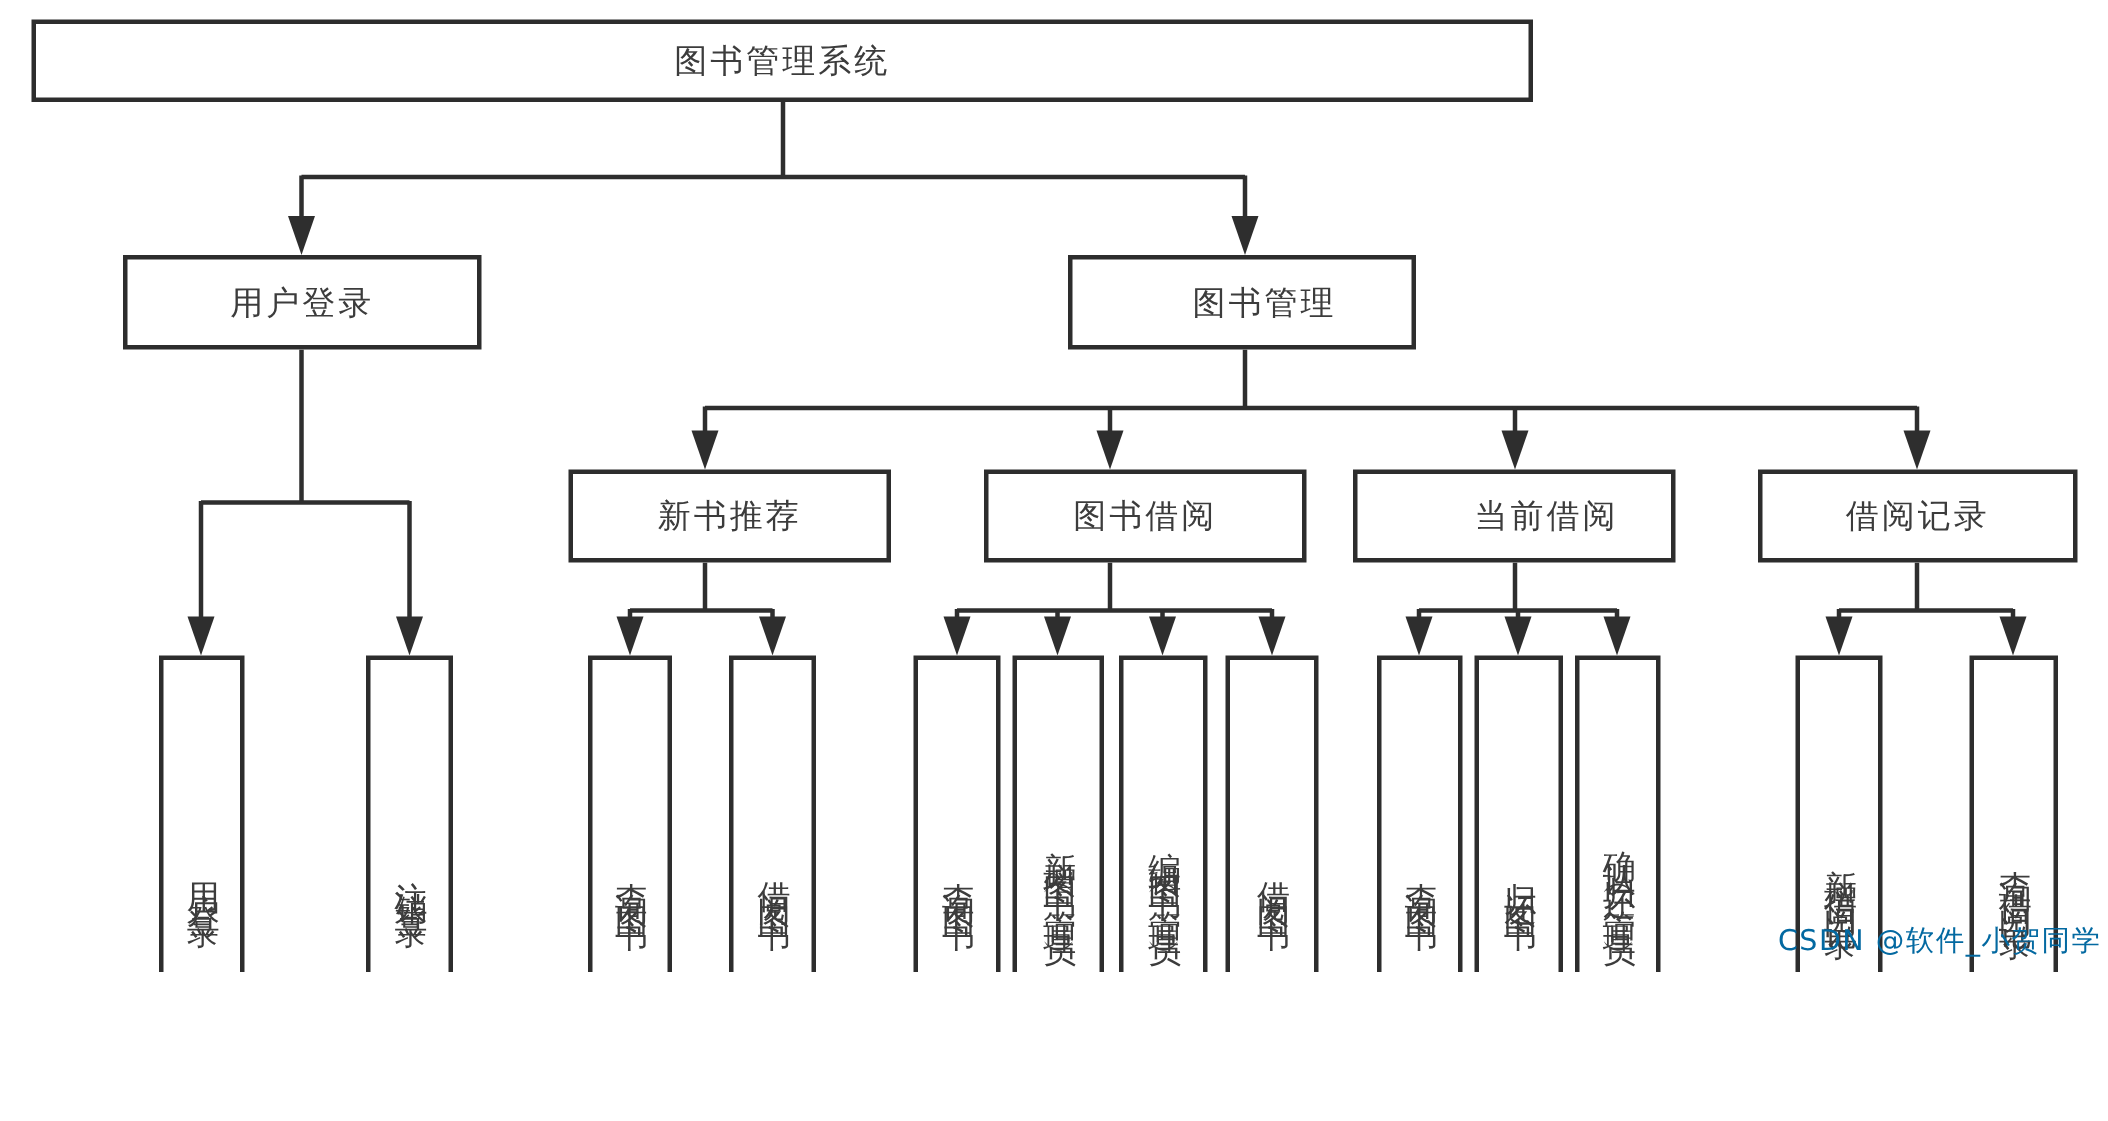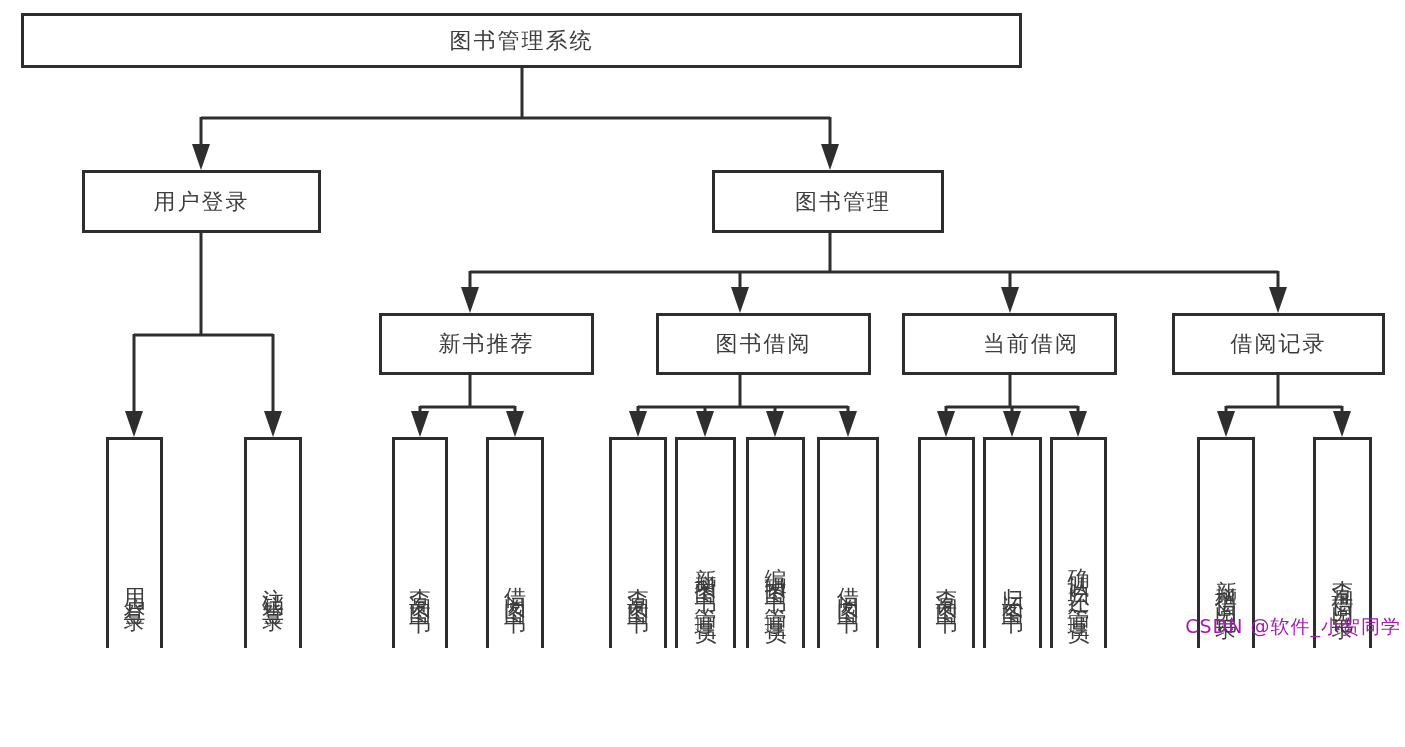--- a/index.html
+++ b/index.html
@@ -41,21 +41,21 @@
     letter-spacing: 8px;
     line-height: 1;
     font-size: 22px;
     padding: 6px 0;
   }
   .watermark {
     position: absolute;
     right: 4px;
     bottom: 8px;
     font-size: 19px;
-    color: #a21caf;
+    color: #0369a1;
     letter-spacing: 1px;
     z-index: 3;
     white-space: nowrap;
   }
   .wire { stroke: #2e2e2e; stroke-width: 3; fill: none; }
   .head { fill: #2e2e2e; stroke: none; }
 </style>
 </head>
 <body>
 

